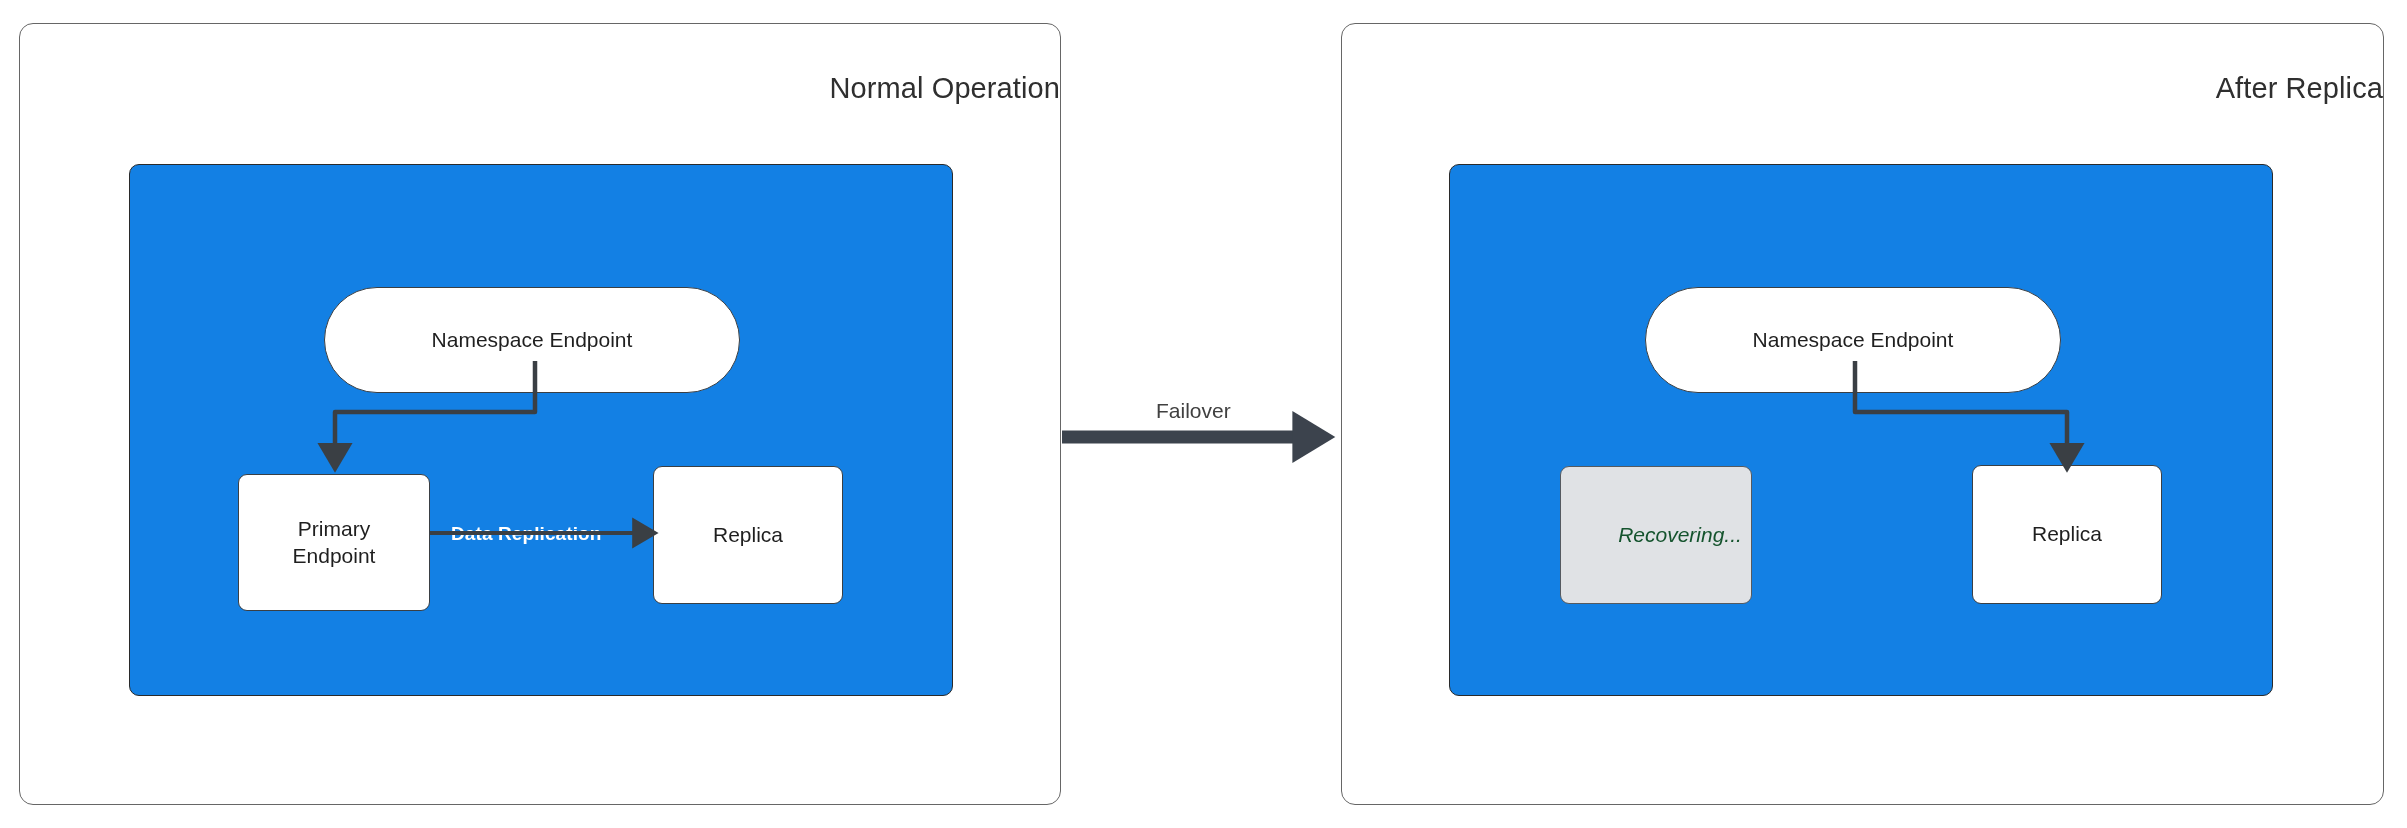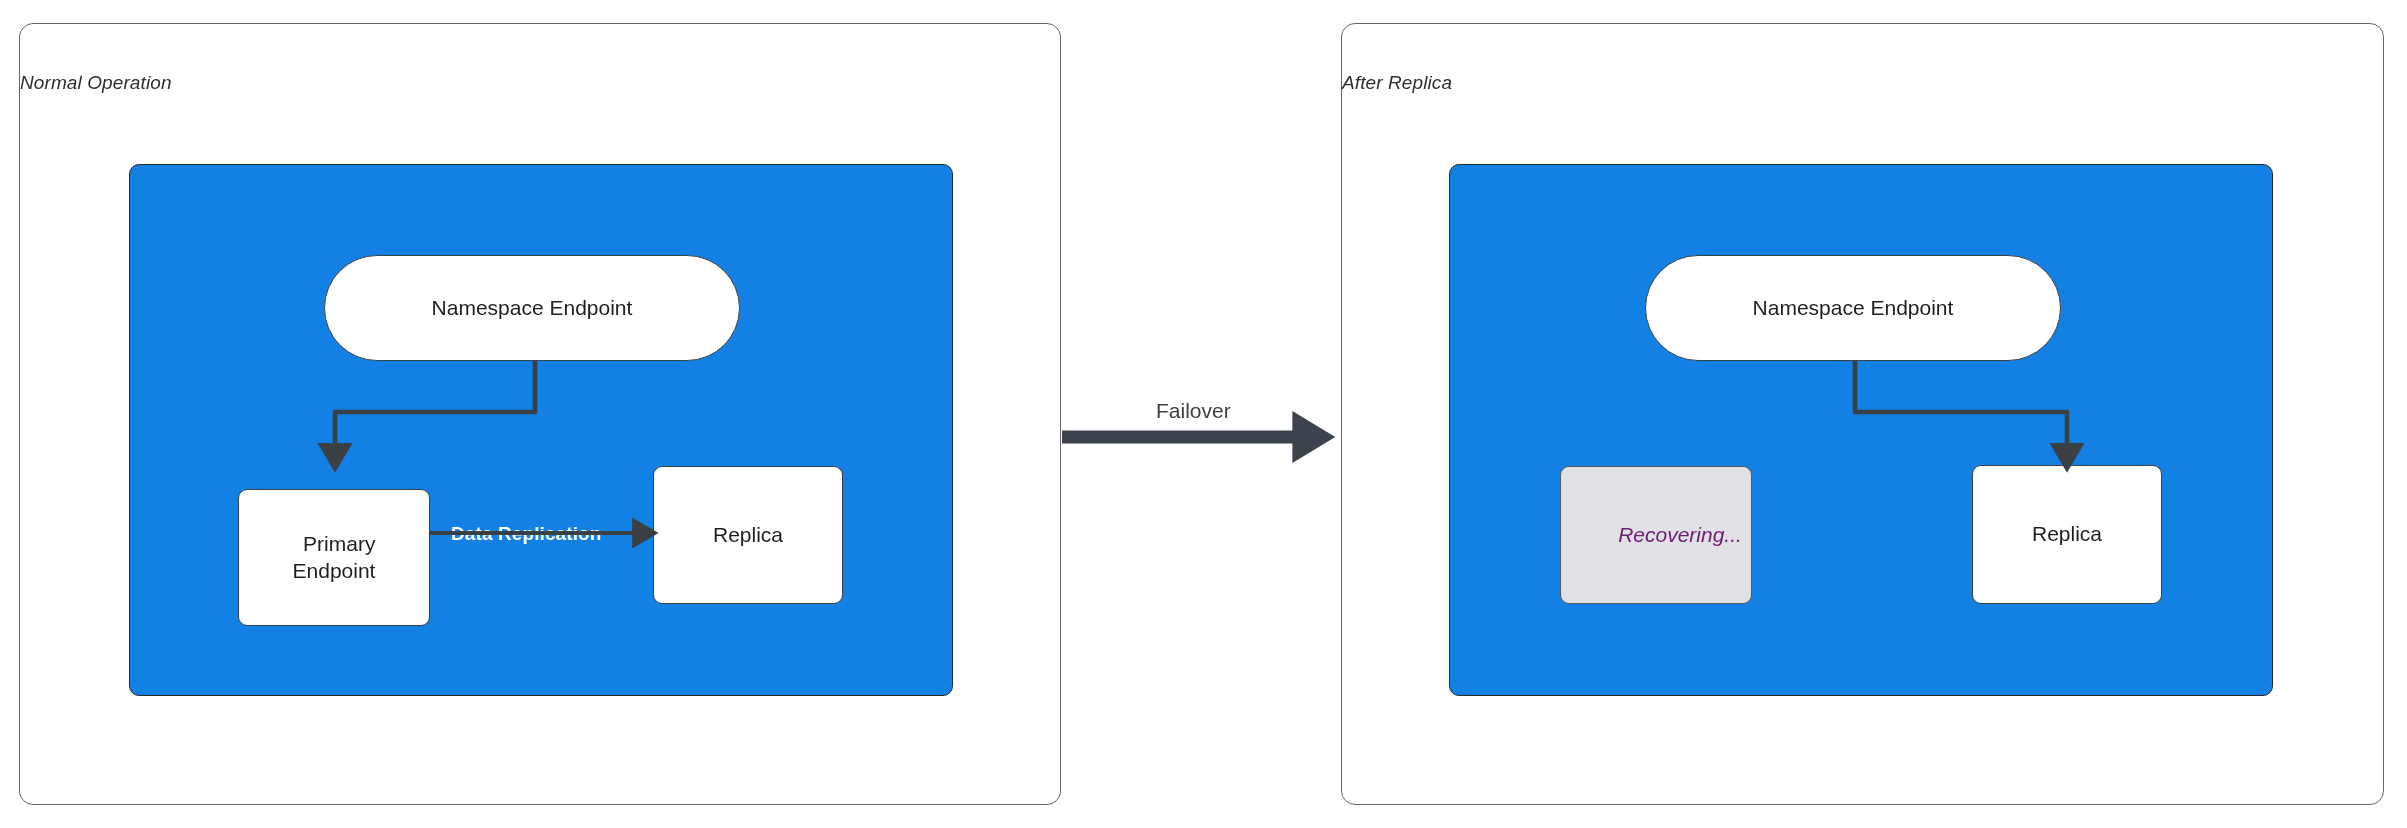--- a/index.html
+++ b/index.html
@@ -23,23 +23,22 @@
     background: #ffffff;
     border: 1.6px solid #666666;
     border-radius: 14px;
     box-sizing: border-box;
   }
   .panel-title {
     position: absolute;
     top: 48px;
     left: 0;
     width: 100%;
-    text-align: left;
-    font-style: italic;
-    font-size: 19px;
+    text-align: right;
+    font-size: 29px;
     color: #2f2f2f;
     letter-spacing: 0.1px;
   }
   .bluebox {
     position: absolute;
     background: #1380E4;
     border: 1.6px solid #2a2a2a;
     border-radius: 10px;
     box-sizing: border-box;
   }
@@ -51,28 +50,29 @@
     display: flex;
     align-items: center;
     justify-content: center;
     text-align: center;
     color: #1f1f1f;
     font-size: 21px;
     line-height: 1.25;
   }
   .node.pill {
     border-radius: 60px;
+    margin-top: 32px;
   }
   .node.rect {
     border-radius: 9px;
   }
   .node.muted {
     background: #e0e2e5;
     border: 1.8px solid #555a60;
-    color: #701a75;
+    color: #14532d;
     font-style: italic;
     padding-left: 48px;
   }
   .edge-svg {
     position: absolute;
     left: 0;
     top: 0;
     width: 2407px;
     height: 828px;
     pointer-events: none;
@@ -118,21 +118,21 @@
   <div class="panel" style="left:19px; top:23px; width:1042px; height:782px;">
     <div class="panel-title">Normal Operation</div>
   </div>
 
   <div class="bluebox" style="left:129px; top:164px; width:824px; height:532px;"></div>
 
   <div class="node pill" style="left:324px; top:255px; width:416px; height:106px;">
     <span>Namespace Endpoint</span>
   </div>
 
-  <div class="node rect" style="left:238px; top:489px; width:192px; height:137px;text-align:right;">
+  <div class="node rect" style="left:238px; top:474px; width:192px; height:137px;">
     <span>
       <span>Primary</span><br>
       <span>Endpoint</span>
     </span>
   </div>
 
   <div class="node rect" style="left:653px; top:466px; width:190px; height:138px;">
     <span>Replica</span>
   </div>
 

